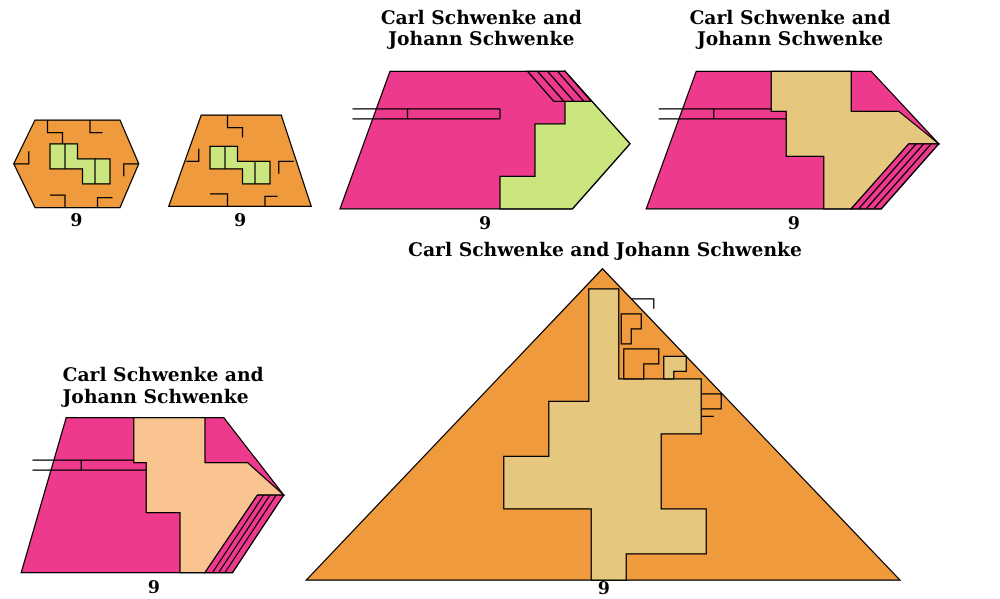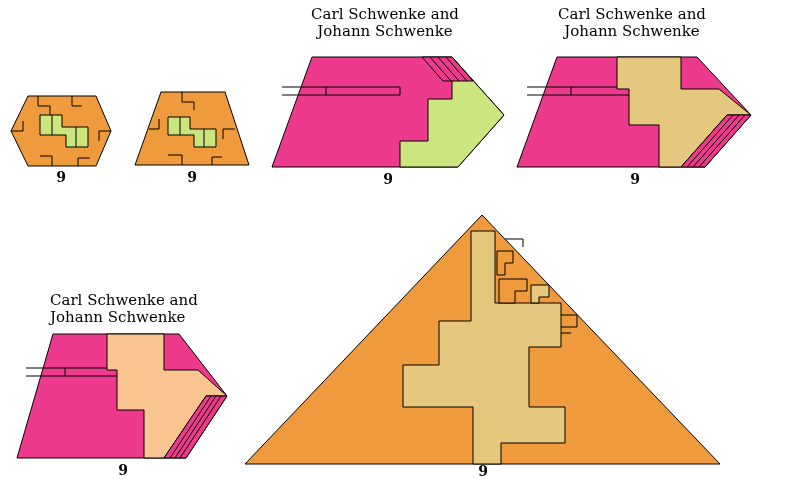--- a/index.html
+++ b/index.html
@@ -1,18 +1,18 @@
 <!DOCTYPE html>
 <html><head>
 <meta charset="utf-8">
 <style>
   html,body{margin:0;padding:0;background:#ffffff;}
   #page{position:relative;width:800px;height:479px;background:#ffffff;overflow:hidden;
         font-family:"DejaVu Serif", serif;color:#000;}
-  .title{position:absolute;font-size:15px;font-weight:normal;line-height:17px;text-align:center;}
+  .title{position:absolute;font-size:15px;font-weight:bold;line-height:17px;text-align:center;}
   .title.left{text-align:left;}
   .plabel{position:absolute;font-size:14px;font-weight:bold;text-align:center;}
   svg{position:absolute;display:block;}
   .pc{stroke:#000;stroke-width:1;stroke-linejoin:miter;}
   .orange{fill:#F09A3E;}
   .pink{fill:#EE3A8C;}
   .green{fill:#CCE67F;}
   .tan{fill:#E6C77E;}
   .peach{fill:#F9C48F;}
   .ln{fill:none;stroke:#000;stroke-width:1;}
@@ -110,20 +110,23 @@
       <path class="ln" d="M208,66 L167,128"></path>
     </g>
     <g>
       <path class="ln" d="M13,38 H94"></path>
       <path class="ln" d="M13,46 H104"></path>
       <path class="ln" d="M52,38 V46"></path>
     </g>
   </svg>
   <div class="plabel" style="left:13px;top:462px;width:220px;">9</div>
 
+  <div class="title" style="left:284px;top:192px;width:400px;">
+    <div>Carl Schwenke and Johann Schwenke</div>
+  </div>
   <svg style="left:243px;top:211px;" width="480" height="256" viewBox="0 0 480 256">
     <polygon class="pc orange" points="239,4 477,253 2,253"></polygon>
     <polygon class="pc tan" points="228,20 252,20 252,92 318,92 318,136 286,136 286,196 322,196 322,232 258,232 258,253 230,253 230,196 160,196 160,154 196,154 196,110 228,110"></polygon>
     <g>
       <polygon class="pc orange" points="254,40 270,40 270,52 262,52 262,64 254,64"></polygon>
       <polygon class="pc orange" points="256,68 284,68 284,80 272,80 272,92 256,92"></polygon>
       <polygon class="pc tan" points="288,74 306,74 306,86 296,86 296,92 288,92"></polygon>
       <path class="ln" d="M318,104 h16 v12 h-16"></path>
       <path class="ln" d="M318,122 h10"></path>
       <path class="ln" d="M262,28 h18 v8"></path>

